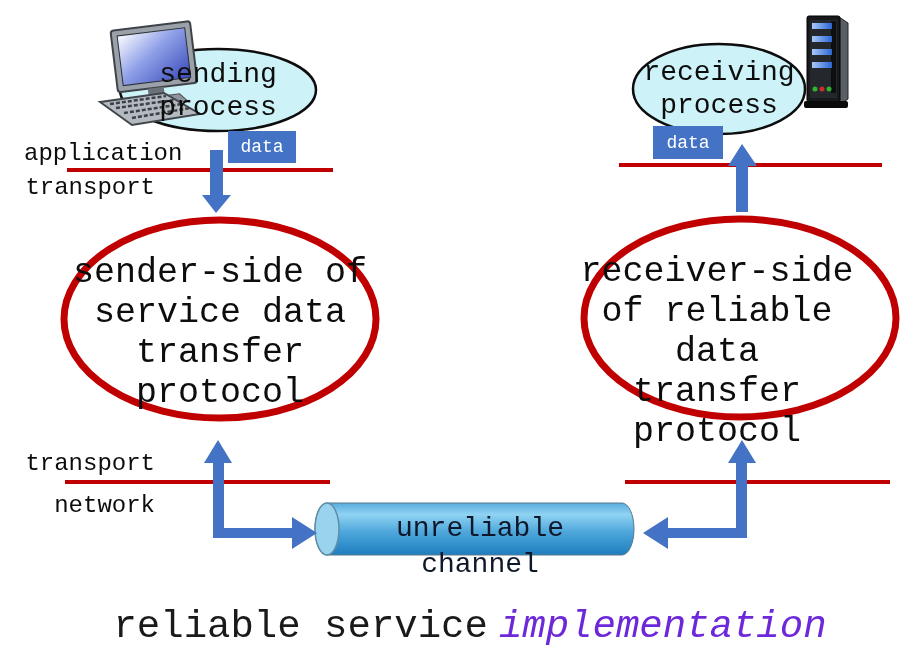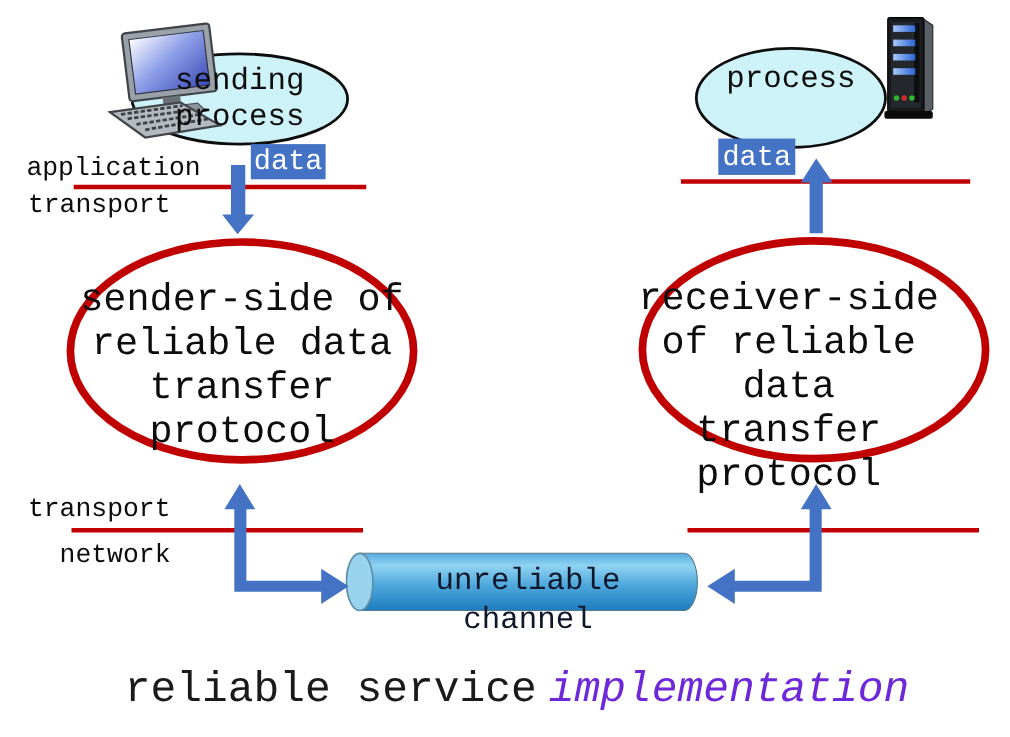--- a/index.html
+++ b/index.html
@@ -6,21 +6,21 @@
   #canvas{
     position:relative;width:918px;height:670px;background:#ffffff;overflow:hidden;
     font-family:Liberation Mono, monospace;
   }
   #shapes{position:absolute;left:0;top:0;}
   .txt{position:absolute;color:#111;}
   .proc-label{width:200px;text-align:center;font-size:28px;line-height:33px;color:#0d0d0d;}
   .proto-label{width:306px;text-align:center;font-size:35px;line-height:40px;color:#0d0d0d;}
   .layer-label{left:0;width:155px;text-align:right;font-size:24px;line-height:26px;color:#0d0d0d;}
   .data-chip{
-    background:#4472c4;color:#ffffff;text-align:center;font-size:26px;
+    background:#4472c4;color:#ffffff;text-align:center;font-size:18px;
     display:flex;align-items:center;justify-content:center;
   }
   .channel-label{width:296px;text-align:center;font-size:28px;line-height:36px;color:#0f172a;}
   .caption{left:0;top:604px;width:918px;text-align:center;font-size:39px;line-height:46px;
     color:#1a1a1a;transform:translateX(11px);}
   .caption .em{font-style:italic;color:#6d28d9;margin-left:11px;}
 </style>
 </head>
 <body>
 
@@ -92,35 +92,36 @@
       <rect x="1" y="88" width="44" height="7" rx="2" fill="#0a0a0a"></rect>
     </g>
   </svg>
 
   <div class="txt proc-label" style="left:118px;top:58px;">
     <div>sending</div>
     <div>process</div>
   </div>
 
   <div class="txt proc-label" style="left:619px;top:56px;">
+    <div>receiving</div>
     <div>process</div>
   </div>
 
   <div class="txt data-chip" style="left:228px;top:131px;width:68px;height:32px;">data</div>
   <div class="txt data-chip" style="left:653px;top:126px;width:70px;height:33px;">data</div>
 
   <div class="txt layer-label" style="top:141px;padding-left:24px;">application</div>
   <div class="txt layer-label" style="top:175px;">transport</div>
 
   <div class="txt layer-label" style="top:451px;">transport</div>
   <div class="txt layer-label" style="top:493px;">network</div>
 
   <div class="txt proto-label" style="left:67px;top:253px;">
     <div>sender-side of</div>
-    <div>reliable data</div>
+    <div>service data</div>
     <div>transfer protocol</div>
   </div>
 
   <div class="txt proto-label" style="left:564px;top:252px;">
     <div>receiver-side</div>
     <div>of reliable data</div>
     <div>transfer protocol</div>
   </div>
 
   <div class="txt channel-label" style="left:332px;top:511px;">unreliable channel</div>

